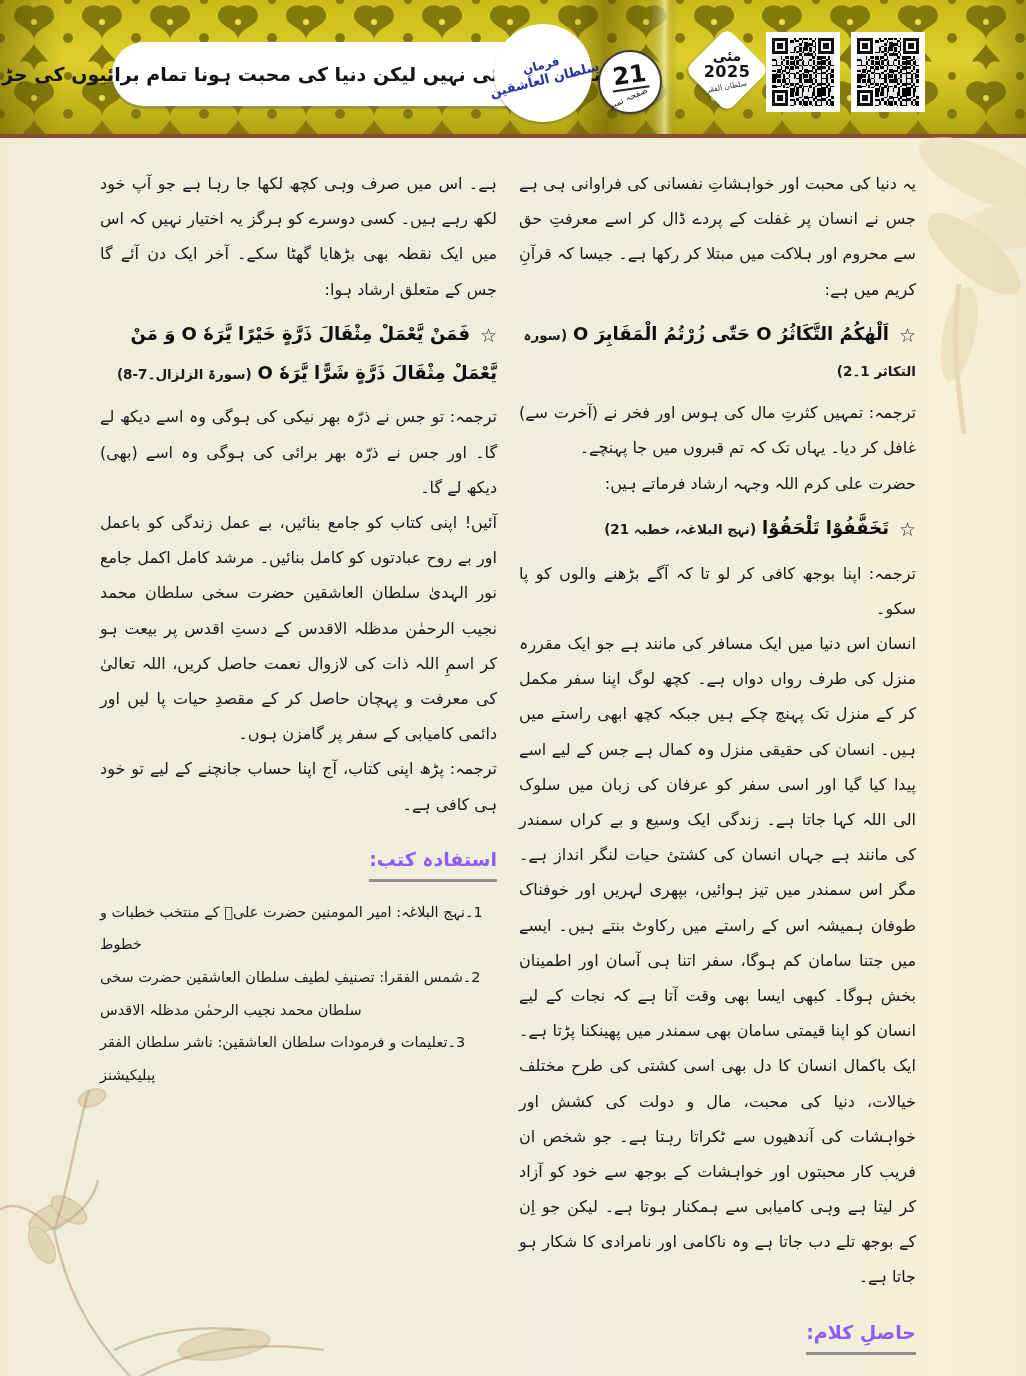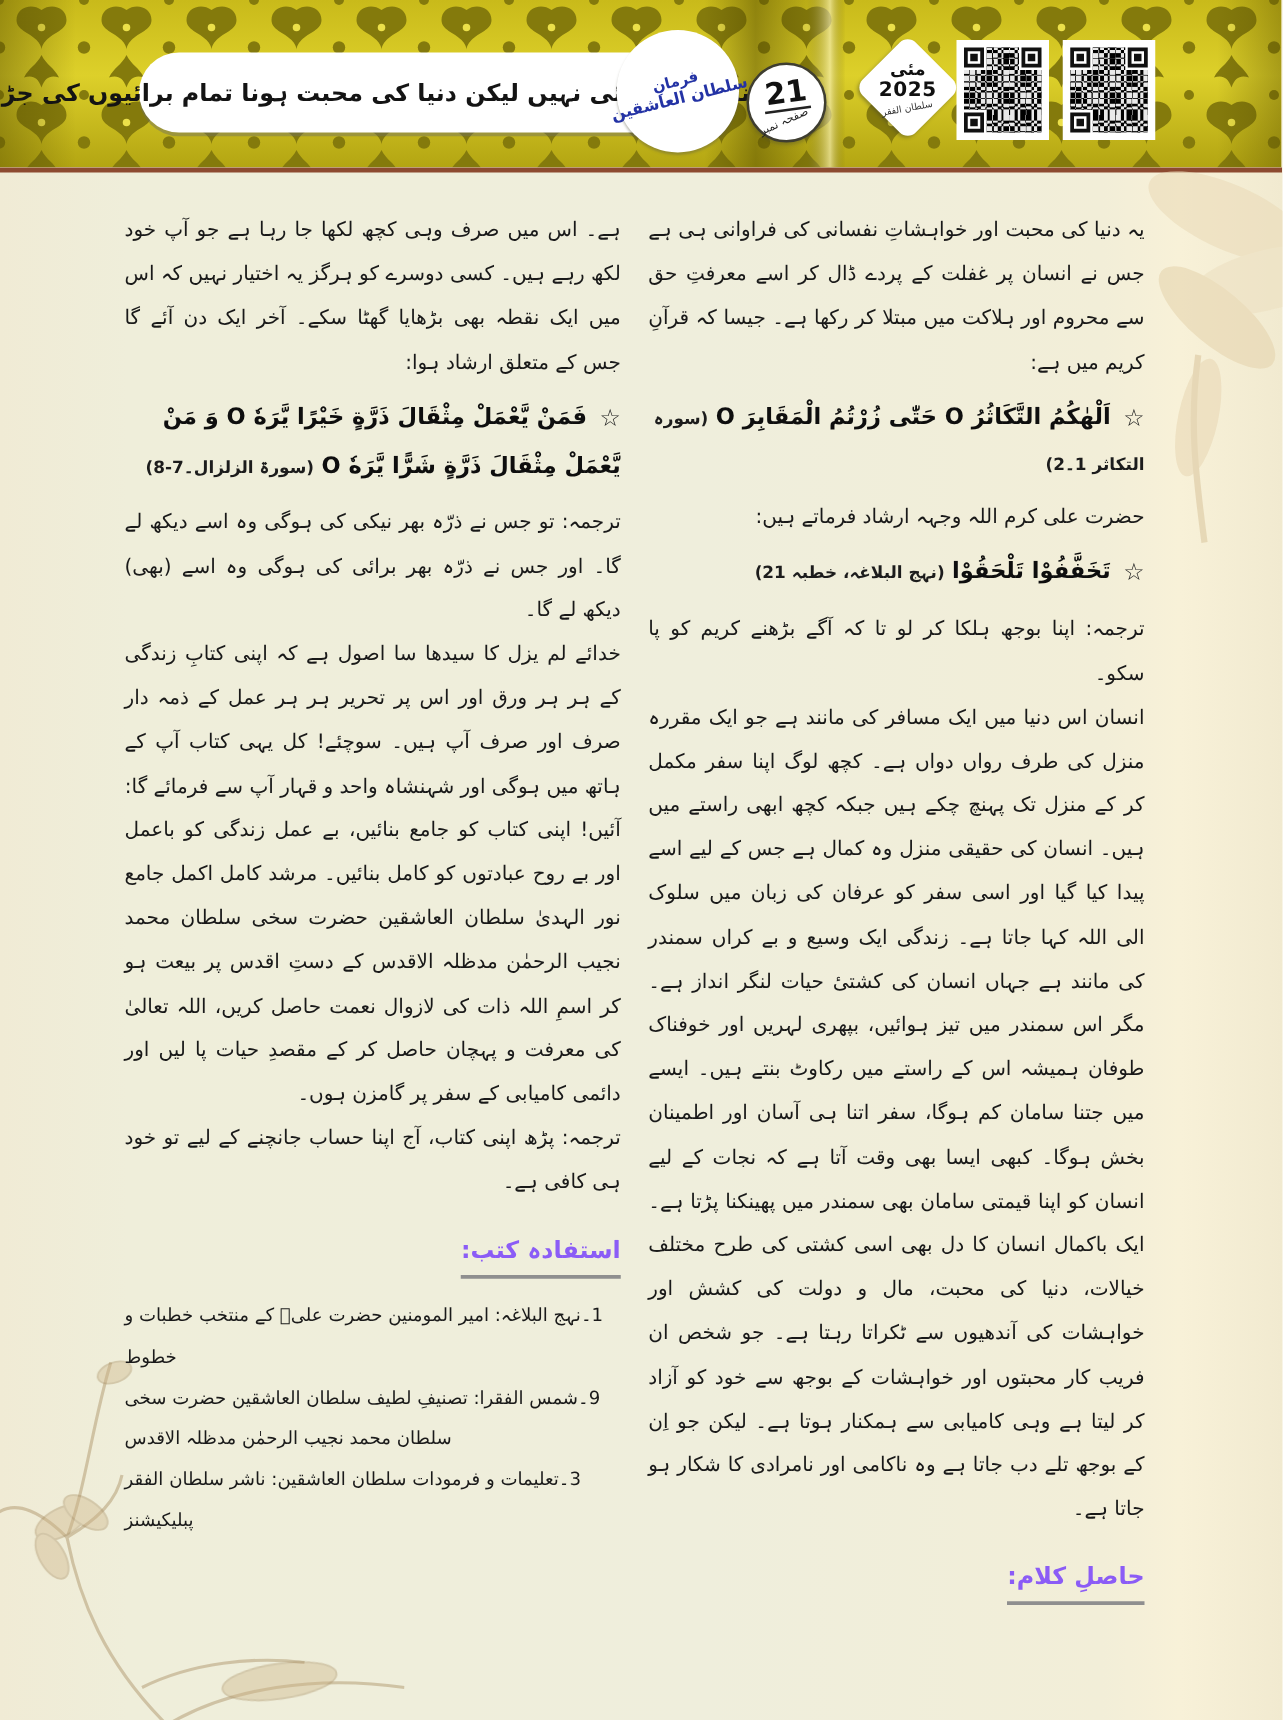--- a/index.html
+++ b/index.html
@@ -188,43 +188,43 @@
   </svg>
 
   <main class="content">
     <div class="columns">
 
       <section class="col">
         <p class="para">یہ دنیا کی محبت اور خواہشاتِ نفسانی کی فراوانی ہی ہے جس نے انسان پر غفلت کے پردے ڈال کر اسے معرفتِ حق سے محروم اور ہلاکت میں مبتلا کر رکھا ہے۔ جیسا کہ قرآنِ کریم میں ہے:</p>
         <div class="verse">
           <span class="star">☆</span><span class="arabic">اَلْهٰكُمُ التَّكَاثُرُ O حَتّٰى زُرْتُمُ الْمَقَابِرَ O</span><span class="cite">(سورہ التکاثر 1۔2)</span>
         </div>
+        <p class="para">ترجمہ: تمہیں کثرتِ مال کی ہوس اور فخر نے (آخرت سے) غافل کر دیا۔ یہاں تک کہ تم قبروں میں جا پہنچے۔</p>
         <p class="para">حضرت علی کرم اللہ وجہہ ارشاد فرماتے ہیں:</p>
         <div class="verse">
           <span class="star">☆</span><span class="arabic">تَخَفَّفُوْا تَلْحَقُوْا</span><span class="cite">(نہج البلاغہ، خطبہ 21)</span>
         </div>
-        <p class="para">ترجمہ: اپنا بوجھ ہلکا کر لو تا کہ آگے بڑھنے کریم کو پا سکو۔</p>
+        <p class="para">ترجمہ: اپنا بوجھ کافی کر لو تا کہ آگے بڑھنے والوں کو پا سکو۔</p>
         <p class="para">انسان اس دنیا میں ایک مسافر کی مانند ہے جو ایک مقررہ منزل کی طرف رواں دواں ہے۔ کچھ لوگ اپنا سفر مکمل کر کے منزل تک پہنچ چکے ہیں جبکہ کچھ ابھی راستے میں ہیں۔ انسان کی حقیقی منزل وہ کمال ہے جس کے لیے اسے پیدا کیا گیا اور اسی سفر کو عرفان کی زبان میں سلوک الی اللہ کہا جاتا ہے۔ زندگی ایک وسیع و بے کراں سمندر کی مانند ہے جہاں انسان کی کشتیٔ حیات لنگر انداز ہے۔ مگر اس سمندر میں تیز ہوائیں، بپھری لہریں اور خوفناک طوفان ہمیشہ اس کے راستے میں رکاوٹ بنتے ہیں۔ ایسے میں جتنا سامان کم ہوگا، سفر اتنا ہی آسان اور اطمینان بخش ہوگا۔ کبھی ایسا بھی وقت آتا ہے کہ نجات کے لیے انسان کو اپنا قیمتی سامان بھی سمندر میں پھینکنا پڑتا ہے۔ ایک باکمال انسان کا دل بھی اسی کشتی کی طرح مختلف خیالات، دنیا کی محبت، مال و دولت کی کشش اور خواہشات کی آندھیوں سے ٹکراتا رہتا ہے۔ جو شخص ان فریب کار محبتوں اور خواہشات کے بوجھ سے خود کو آزاد کر لیتا ہے وہی کامیابی سے ہمکنار ہوتا ہے۔ لیکن جو اِن کے بوجھ تلے دب جاتا ہے وہ ناکامی اور نامرادی کا شکار ہو جاتا ہے۔</p>
         <h2 class="sec-head">حاصلِ کلام:</h2>
 
       </section>
 
       <section class="col">
         <p class="para">ہے۔ اس میں صرف وہی کچھ لکھا جا رہا ہے جو آپ خود لکھ رہے ہیں۔ کسی دوسرے کو ہرگز یہ اختیار نہیں کہ اس میں ایک نقطہ بھی بڑھایا گھٹا سکے۔ آخر ایک دن آئے گا جس کے متعلق ارشاد ہوا:</p>
         <div class="verse">
           <span class="star">☆</span><span class="arabic">فَمَنْ يَّعْمَلْ مِثْقَالَ ذَرَّةٍ خَيْرًا يَّرَهٗ O وَ مَنْ يَّعْمَلْ مِثْقَالَ ذَرَّةٍ شَرًّا يَّرَهٗ O</span><span class="cite">(سورۃ الزلزال۔7-8)</span>
         </div>
         <p class="para">ترجمہ: تو جس نے ذرّہ بھر نیکی کی ہوگی وہ اسے دیکھ لے گا۔ اور جس نے ذرّہ بھر برائی کی ہوگی وہ اسے (بھی) دیکھ لے گا۔</p>
-        <p class="para">خدائے لم یزل کا سیدھا سا اصول ہے کہ اپنی کتابِ زندگی کے ہر ہر ورق اور اس پر تحریر ہر ہر عمل کے ذمہ دار صرف اور صرف آپ ہیں۔ سوچئے! کل یہی کتاب آپ کے ہاتھ میں ہوگی اور شہنشاہ واحد و قہار آپ سے فرمائے گا:</p>
         <p class="para">آئیں! اپنی کتاب کو جامع بنائیں، بے عمل زندگی کو باعمل اور بے روح عبادتوں کو کامل بنائیں۔ مرشد کامل اکمل جامع نور الہدیٰ سلطان العاشقین حضرت سخی سلطان محمد نجیب الرحمٰن مدظلہ الاقدس کے دستِ اقدس پر بیعت ہو کر اسمِ اللہ ذات کی لازوال نعمت حاصل کریں، اللہ تعالیٰ کی معرفت و پہچان حاصل کر کے مقصدِ حیات پا لیں اور دائمی کامیابی کے سفر پر گامزن ہوں۔</p>
         <p class="para">ترجمہ: پڑھ اپنی کتاب، آج اپنا حساب جانچنے کے لیے تو خود ہی کافی ہے۔</p>
         <h2 class="sec-head">استفادہ کتب:</h2>
         <div class="refs">
           <div class="ref">1۔نہج البلاغہ: امیر المومنین حضرت علیؓ کے منتخب خطبات و خطوط</div>
-          <div class="ref">9۔شمس الفقرا: تصنیفِ لطیف سلطان العاشقین حضرت سخی سلطان محمد نجیب الرحمٰن مدظلہ الاقدس</div>
+          <div class="ref">2۔شمس الفقرا: تصنیفِ لطیف سلطان العاشقین حضرت سخی سلطان محمد نجیب الرحمٰن مدظلہ الاقدس</div>
           <div class="ref">3۔تعلیمات و فرمودات سلطان العاشقین: ناشر سلطان الفقر پبلیکیشنز</div>
 
         </div>
 
       </section>
 
     </div>
   </main>
 </div>
 

